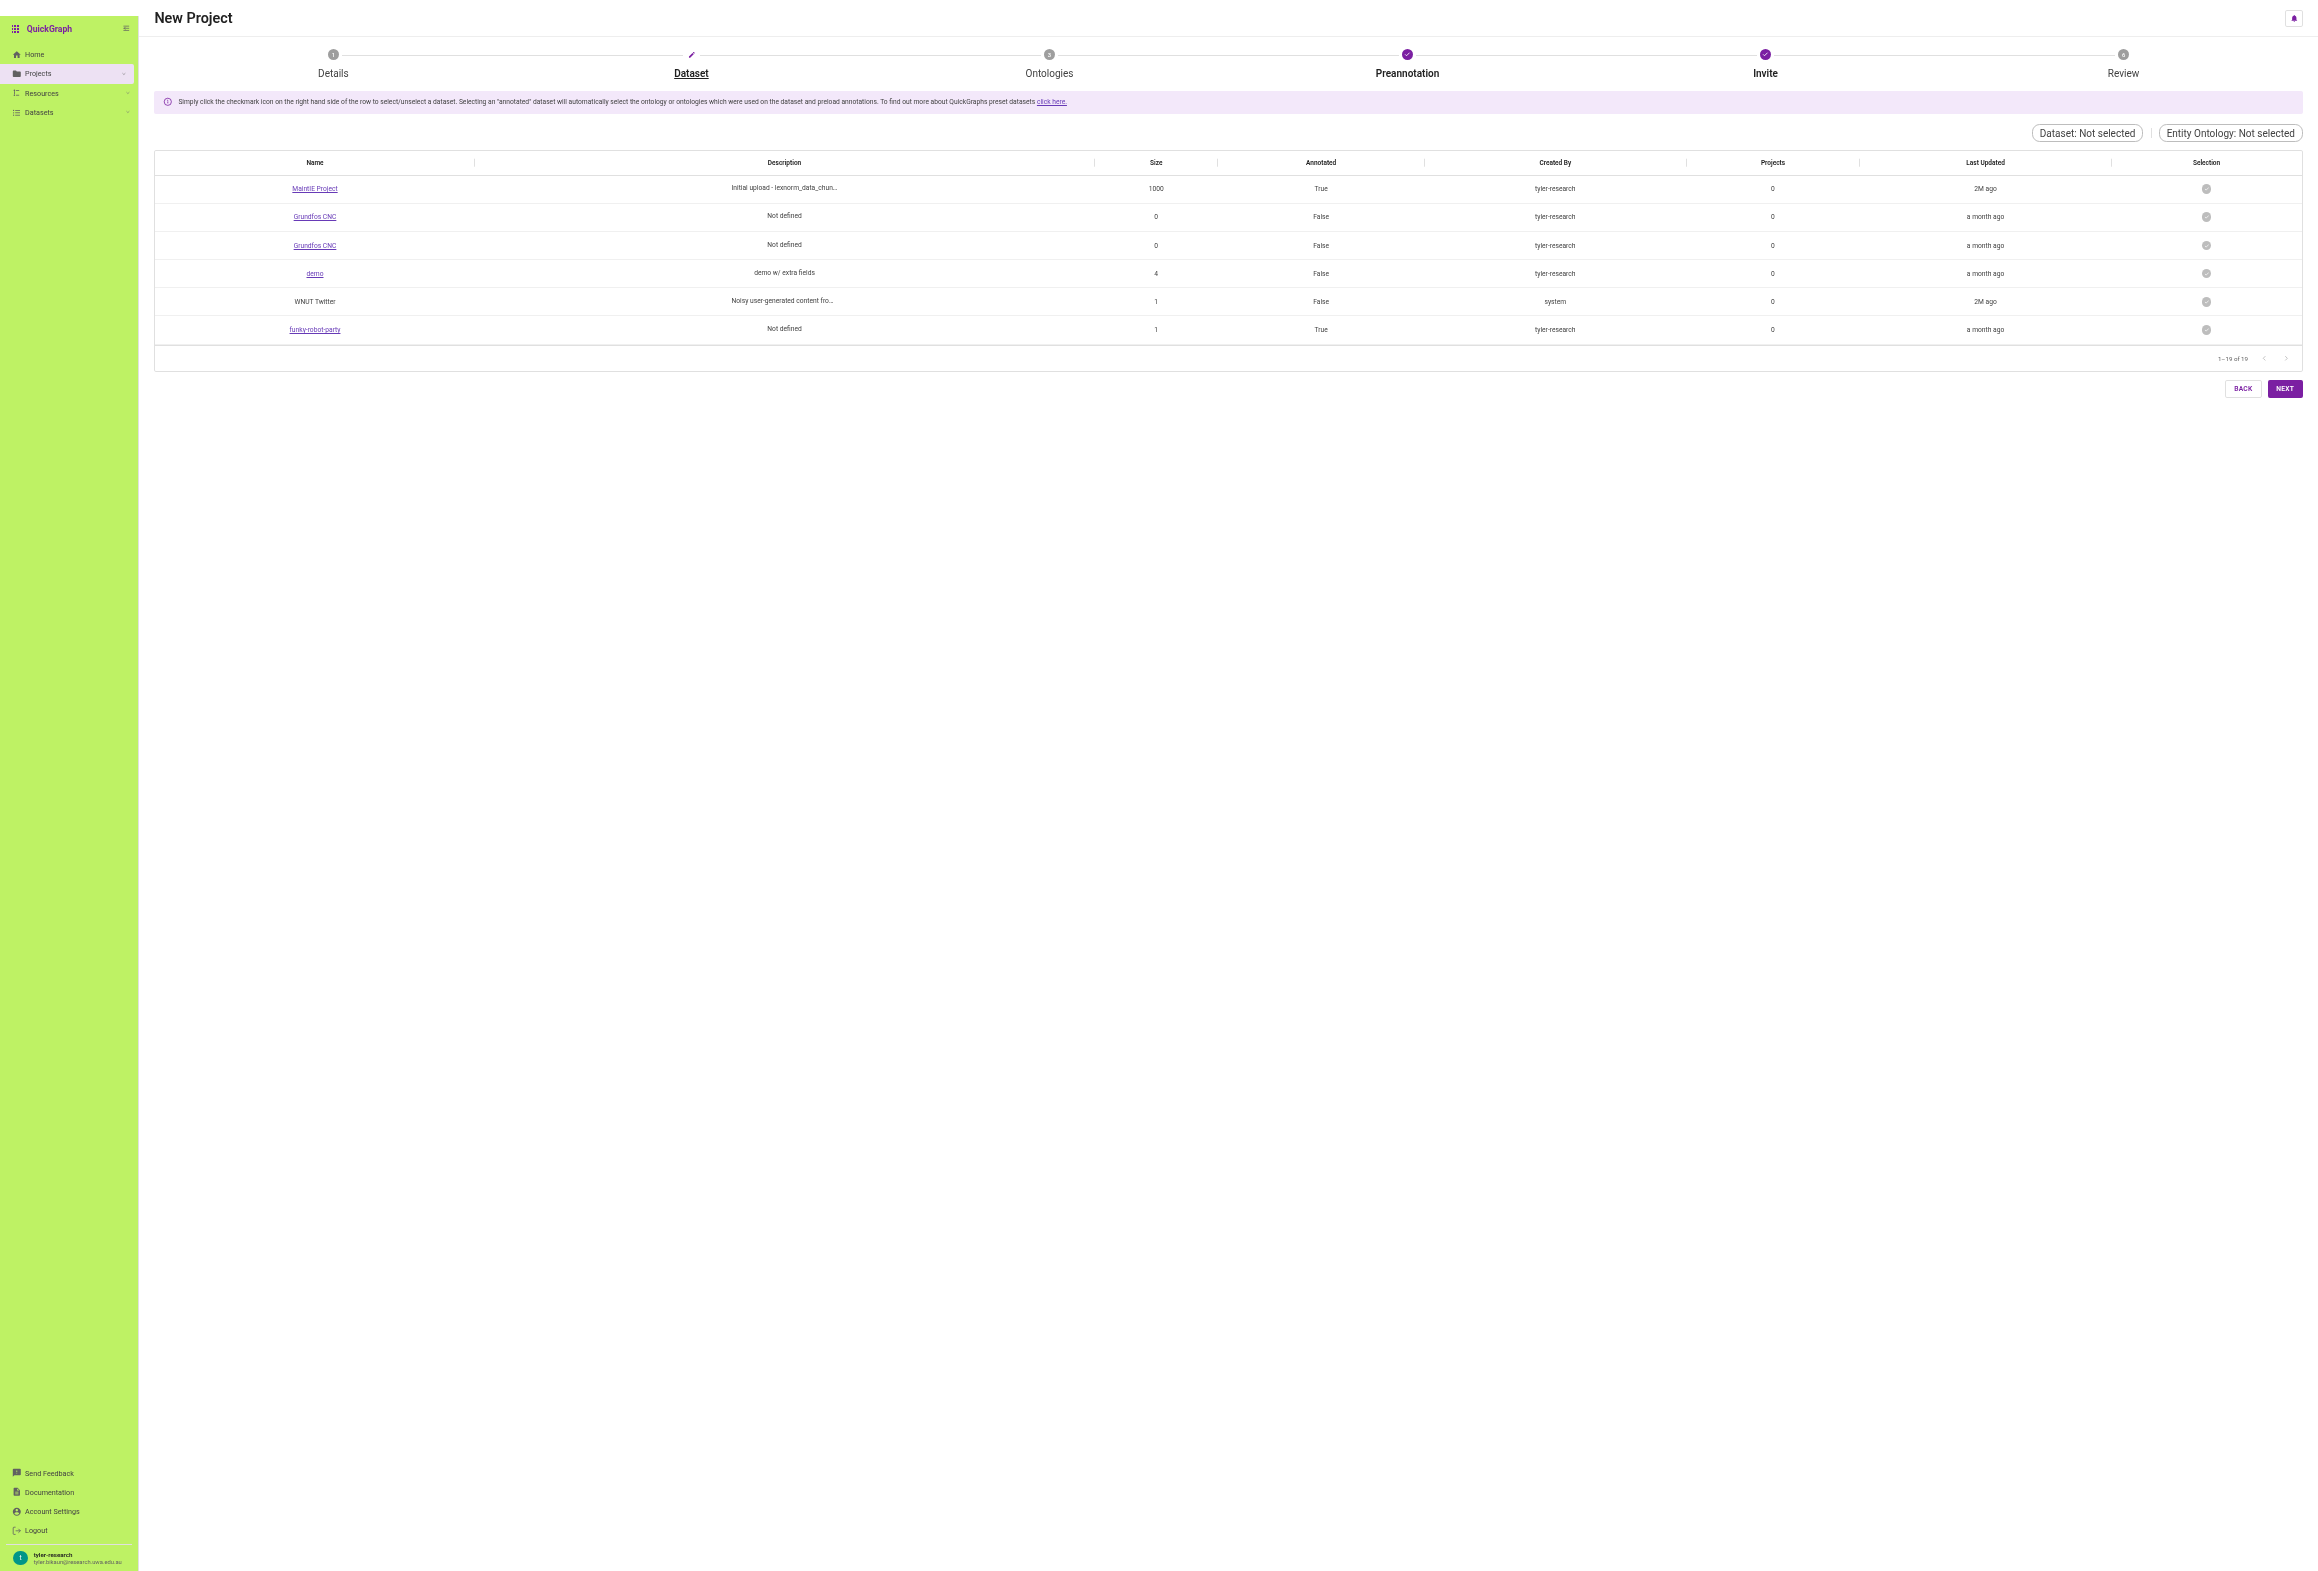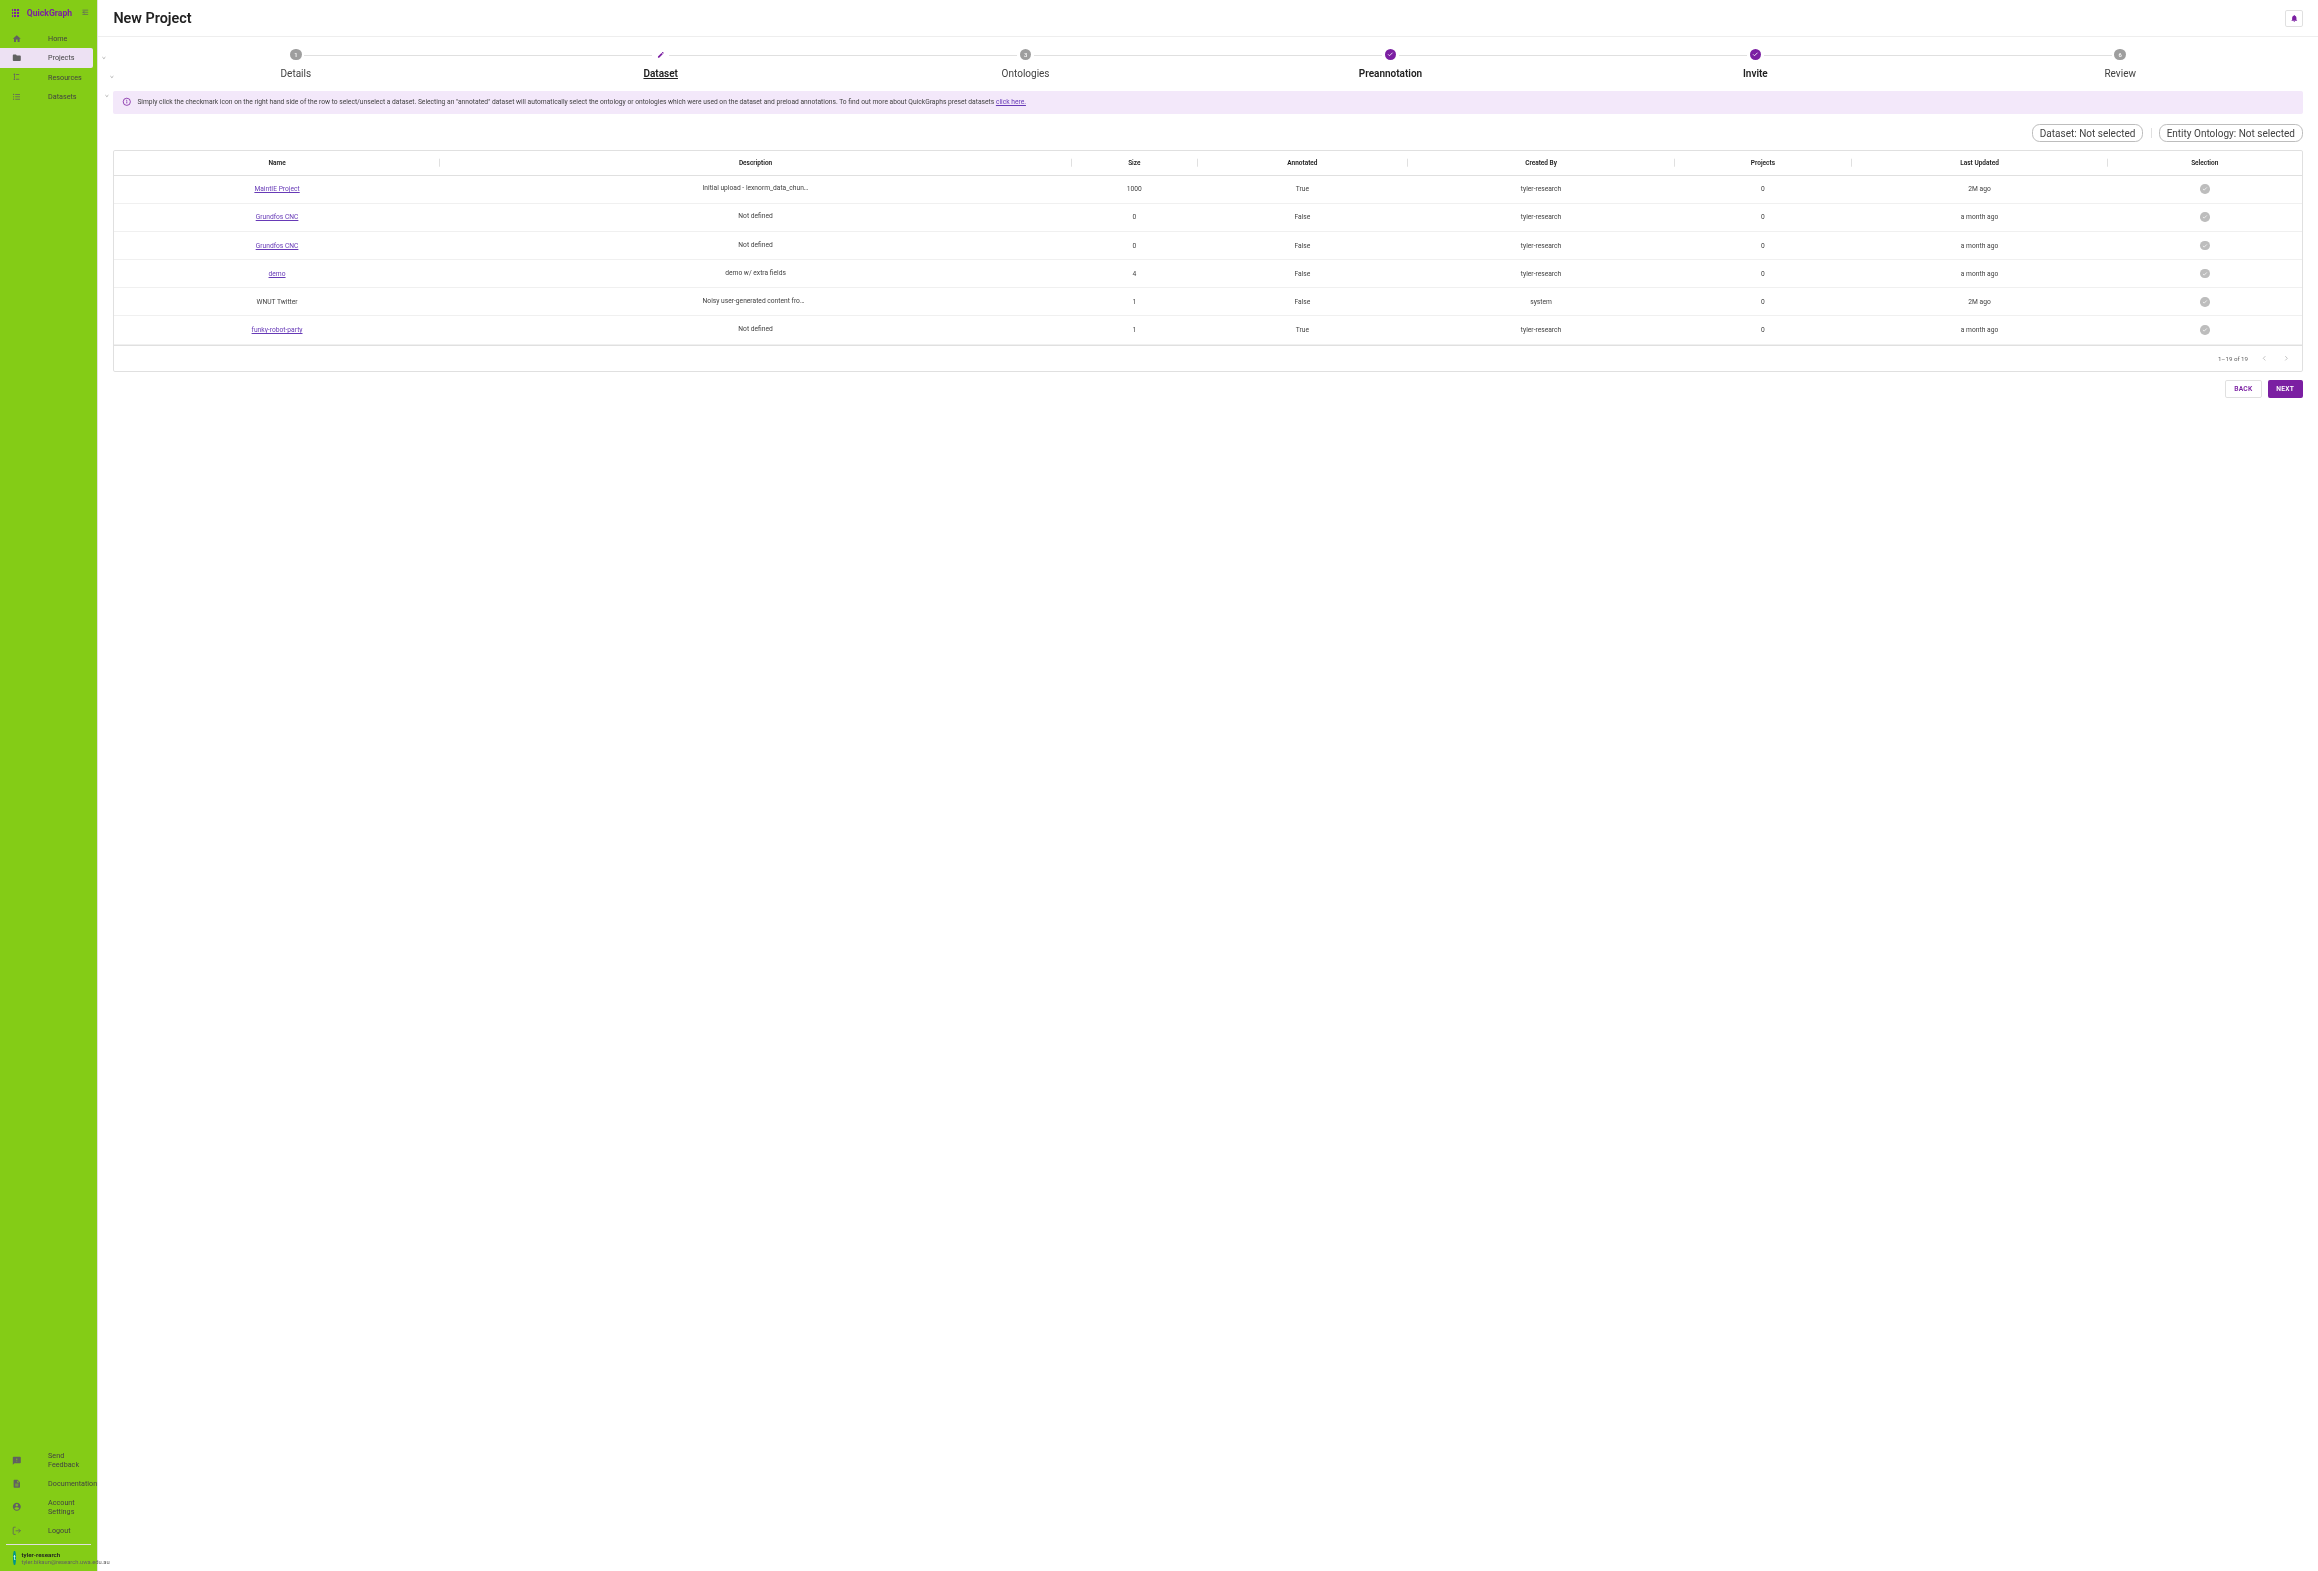--- a/index.html
+++ b/index.html
@@ -1,25 +1,25 @@
 <!DOCTYPE html>
 <html style="font-size:7.7px"><head>
 <meta charset="utf-8">
 <style>
 * { margin:0; padding:0; box-sizing:border-box; font-family:-apple-system,BlinkMacSystemFont,"Segoe UI",Roboto,Helvetica,Arial,sans-serif; }
 body { background:#fff; color:#212121; font-size:6.7px; }
 .app { display:flex; height:100vh; }
-.sidebar { width:98px; background:#84cc16; border-right:0.5px solid #e0e0e0; display:flex; flex-direction:column; }
+.sidebar { width:139px; background:#bef264; border-right:0.5px solid #e0e0e0; display:flex; flex-direction:column;margin-top:16px; }
 .sidebar-header { display:flex; align-items:center; padding:7.7px 7.7px 7.7px 11.5px; gap:7.7px; }
 .logo-grid { display:grid; grid-template-columns:repeat(3,1.9px); grid-template-rows:repeat(3,1.9px); gap:1px; }
 .logo-grid span { background:#7b1fa2; width:1.9px; height:1.9px; }
 .brand { color:#7b1fa2; font-weight:700; font-size:8.6px; flex:1; }
 .collapse-btn { cursor:pointer; color:#616161; }
 .nav { padding-top:3.8px; flex:1; }
-.nav-item { display:flex; align-items:center; padding:4.8px 7.7px 4.8px 11.5px; gap:27px; color:#424242; cursor:pointer; }
+.nav-item { display:flex; align-items:center; padding:4.8px 7.7px 4.8px 11.5px; gap:4px; color:#424242; cursor:pointer; }
 .nav-item.active { background:#ede1f3; border-radius:0 1.9px 1.9px 0; margin-right:3.8px;}
 .nav-item .icon { width:9.6px; height:9.6px; color:#616161; display:flex; align-items:center; justify-content:center;}
 .nav-item .label { flex:1; font-size:7.2px; }
 .nav-item .chev { font-size:5.8px; color:#757575; }
 .sidebar-bottom { padding:3.8px 0; }
 .user-row { display:flex; align-items:center; gap:5.8px; padding:5.8px 7.7px; border-top:0.5px solid #e0e0e0; margin:0 5.8px; }
 .avatar { width:14.4px; height:14.4px; border-radius:50%; background:#009688; color:#fff; display:flex; align-items:center; justify-content:center; font-size:6.7px; }
 .user-name { font-weight:600; font-size:6.2px; }
 .user-email { font-size:5.8px; color:#616161; }
 .main { flex:1; display:flex; flex-direction:column; overflow:hidden;}

